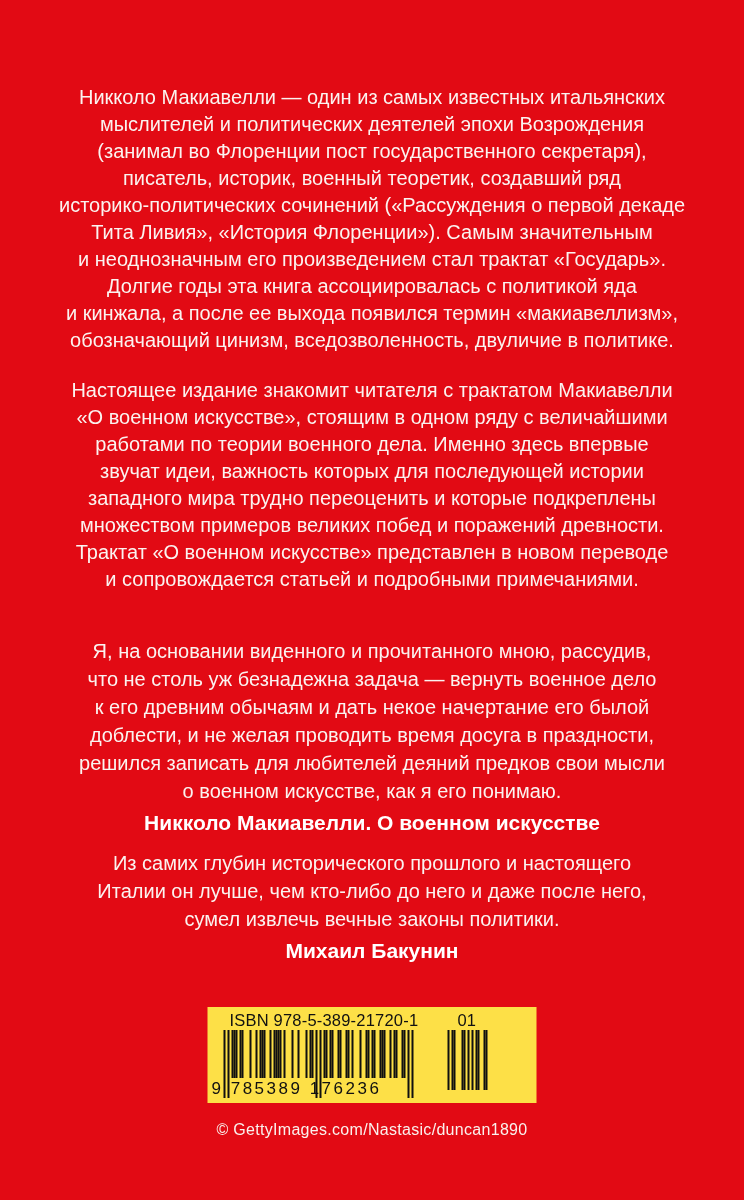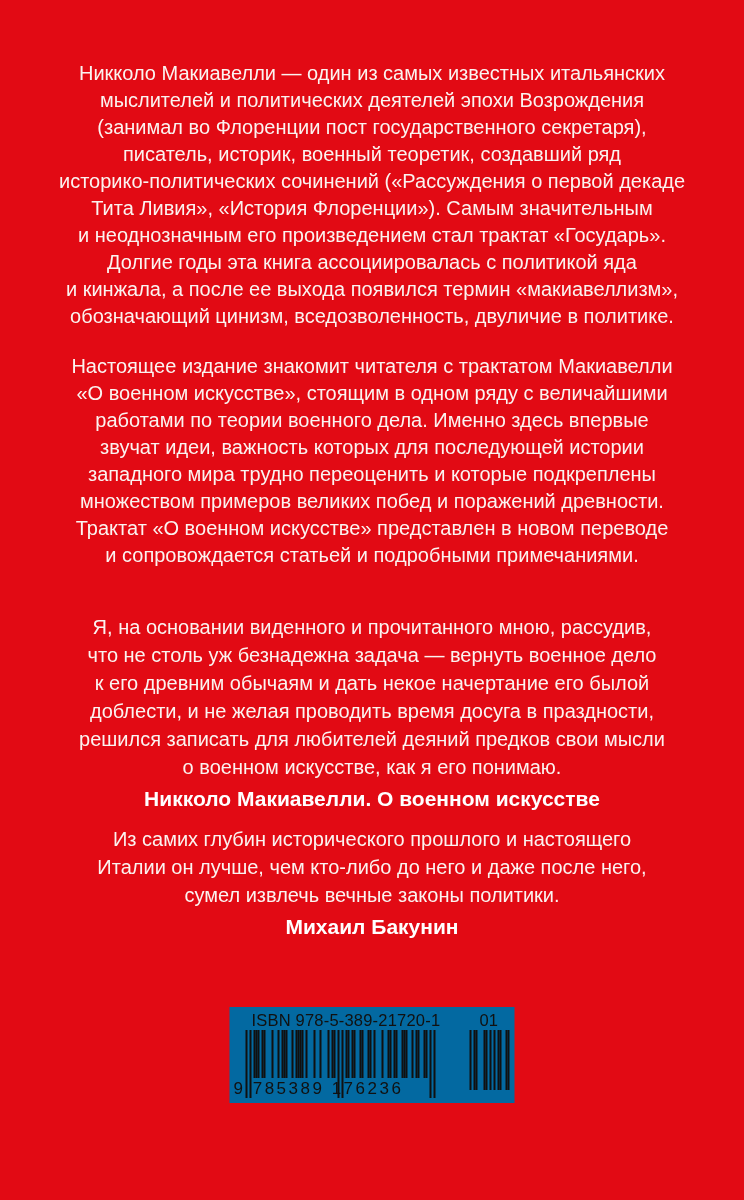--- a/index.html
+++ b/index.html
@@ -3,21 +3,21 @@
 <meta charset="utf-8">
 <style>
   html,body{margin:0;padding:0}
   body{
     width:744px;height:1200px;
     background:#E20A14;
     font-family:"Liberation Sans","DejaVu Sans",sans-serif;
     position:relative;overflow:hidden;
   }
   .cover{position:relative;width:744px;height:1200px}
-  .textcol{padding-top:60px}
+  .textcol{padding-top:84px}
   .para{
     color:#FBF3F0;
     text-align:center;
     white-space:pre-line;
     font-size:20px;
     line-height:27px;
     padding:0 44px;
     margin:0;
   }
   .para.second{margin-top:23px}
@@ -28,21 +28,21 @@
     color:#FFFFFF;
     text-align:center;
     font-size:21px;
     line-height:28px;
     margin:4px;
     padding:0 44px;
   }
   
   .bc-box{
     position:absolute;top:1007px;left:50%;transform:translateX(-50%);
-    width:285px;height:96px;background:#0369a1;
+    width:329px;height:96px;background:#fde047;
   }
   .bc-isbn{
     position:absolute;top:4px;left:22px;
     font-size:16.5px;color:#111;letter-spacing:0.2px;white-space:nowrap;
   }
   .bc-addon-label{
     position:absolute;top:4px;left:250px;
     font-size:16.5px;color:#111;
   }
   .bc-main{position:absolute;top:23px;left:16px;font-size:0;line-height:0}
@@ -102,14 +102,15 @@
   </div>
 
   <div class="bc-box">
     <span class="bc-isbn">ISBN 978-5-389-21720-1</span>
     <span class="bc-addon-label">01</span>
     <div class="bc-main" id="bc-main"><span class="bc-m bar guard"></span><span class="bc-m guard"></span><span class="bc-m bar guard"></span><span class="bc-m"></span><span class="bc-m bar"></span><span class="bc-m bar"></span><span class="bc-m bar"></span><span class="bc-m"></span><span class="bc-m bar"></span><span class="bc-m bar"></span><span class="bc-m"></span><span class="bc-m"></span><span class="bc-m"></span><span class="bc-m bar"></span><span class="bc-m"></span><span class="bc-m"></span><span class="bc-m bar"></span><span class="bc-m"></span><span class="bc-m bar"></span><span class="bc-m bar"></span><span class="bc-m bar"></span><span class="bc-m"></span><span class="bc-m"></span><span class="bc-m bar"></span><span class="bc-m"></span><span class="bc-m bar"></span><span class="bc-m bar"></span><span class="bc-m bar"></span><span class="bc-m bar"></span><span class="bc-m"></span><span class="bc-m bar"></span><span class="bc-m"></span><span class="bc-m"></span><span class="bc-m"></span><span class="bc-m bar"></span><span class="bc-m"></span><span class="bc-m"></span><span class="bc-m bar"></span><span class="bc-m"></span><span class="bc-m"></span><span class="bc-m"></span><span class="bc-m bar"></span><span class="bc-m"></span><span class="bc-m bar"></span><span class="bc-m bar"></span><span class="bc-m guard"></span><span class="bc-m bar guard"></span><span class="bc-m guard"></span><span class="bc-m bar guard"></span><span class="bc-m guard"></span><span class="bc-m bar"></span><span class="bc-m bar"></span><span class="bc-m"></span><span class="bc-m bar"></span><span class="bc-m bar"></span><span class="bc-m"></span><span class="bc-m"></span><span class="bc-m bar"></span><span class="bc-m bar"></span><span class="bc-m"></span><span class="bc-m"></span><span class="bc-m bar"></span><span class="bc-m bar"></span><span class="bc-m"></span><span class="bc-m bar"></span><span class="bc-m"></span><span class="bc-m"></span><span class="bc-m"></span><span class="bc-m bar"></span><span class="bc-m"></span><span class="bc-m"></span><span class="bc-m bar"></span><span class="bc-m bar"></span><span class="bc-m"></span><span class="bc-m bar"></span><span class="bc-m bar"></span><span class="bc-m"></span><span class="bc-m"></span><span class="bc-m bar"></span><span class="bc-m bar"></span><span class="bc-m bar"></span><span class="bc-m"></span><span class="bc-m"></span><span class="bc-m bar"></span><span class="bc-m"></span><span class="bc-m bar"></span><span class="bc-m bar"></span><span class="bc-m"></span><span class="bc-m"></span><span class="bc-m bar"></span><span class="bc-m bar"></span><span class="bc-m"></span><span class="bc-m bar guard"></span><span class="bc-m guard"></span><span class="bc-m bar guard"></span></div>
     <div class="bc-addon" id="bc-addon"><span class="bc-m"></span><span class="bc-m bar"></span><span class="bc-m"></span><span class="bc-m bar"></span><span class="bc-m bar"></span><span class="bc-m"></span><span class="bc-m"></span><span class="bc-m"></span><span class="bc-m bar"></span><span class="bc-m bar"></span><span class="bc-m"></span><span class="bc-m bar"></span><span class="bc-m"></span><span class="bc-m bar"></span><span class="bc-m"></span><span class="bc-m bar"></span><span class="bc-m bar"></span><span class="bc-m"></span><span class="bc-m"></span><span class="bc-m bar"></span><span class="bc-m bar"></span></div>
     <span class="bc-digits">9 785389 176236</span>
   </div>
 
+  <div class="credit">© GettyImages.com/Nastasic/duncan1890</div>
 
 </div>
 
 </body></html>

